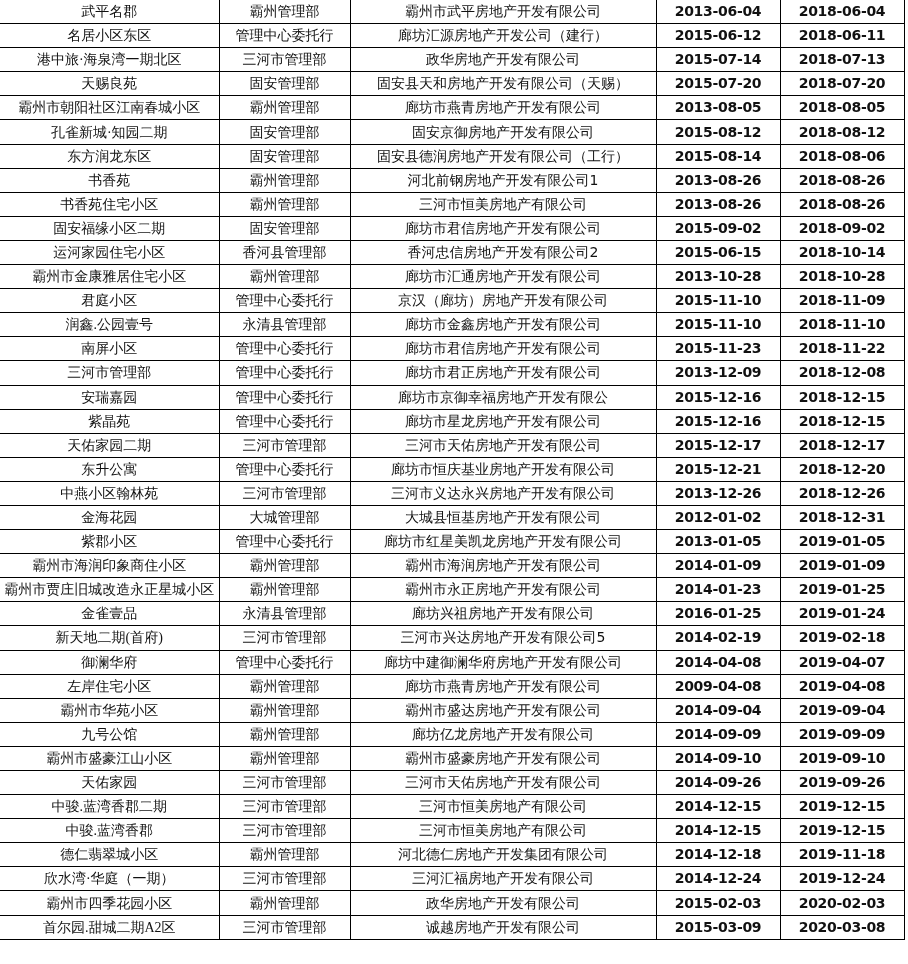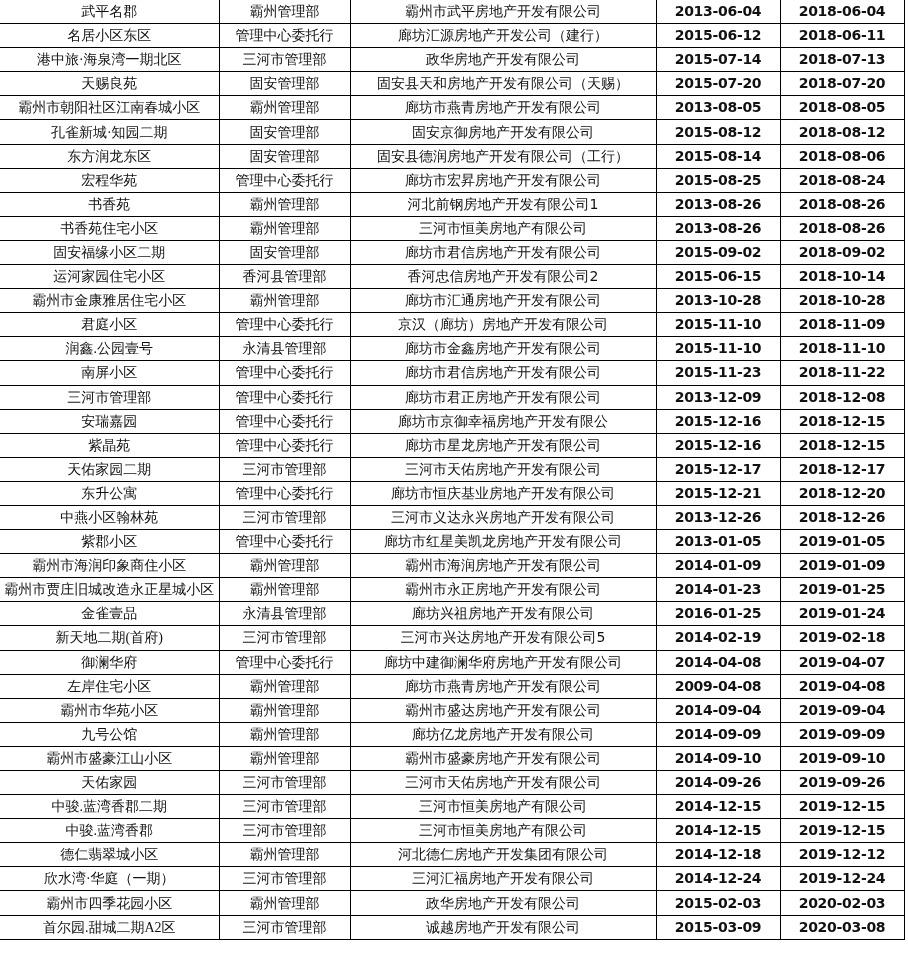--- a/index.html
+++ b/index.html
@@ -105,27 +105,20 @@
         <td class="date">2018-08-12</td>
       </tr>
       <tr>
         <td class="name">东方润龙东区</td>
         <td class="unit">固安管理部</td>
         <td class="dev">固安县德润房地产开发有限公司（工行）</td>
         <td class="date">2015-08-14</td>
         <td class="date">2018-08-06</td>
       </tr>
       <tr>
-        <td class="name">宏程华苑</td>
-        <td class="unit">管理中心委托行</td>
-        <td class="dev">廊坊市宏昇房地产开发有限公司</td>
-        <td class="date">2015-08-25</td>
-        <td class="date">2018-08-24</td>
-      </tr>
-      <tr>
         <td class="name">书香苑</td>
         <td class="unit">霸州管理部</td>
         <td class="dev">河北前钢房地产开发有限公司1</td>
         <td class="date">2013-08-26</td>
         <td class="date">2018-08-26</td>
       </tr>
       <tr>
         <td class="name">书香苑住宅小区</td>
         <td class="unit">霸州管理部</td>
         <td class="dev">三河市恒美房地产有限公司</td>
@@ -210,20 +203,27 @@
         <td class="date">2018-12-20</td>
       </tr>
       <tr>
         <td class="name">中燕小区翰林苑</td>
         <td class="unit">三河市管理部</td>
         <td class="dev">三河市义达永兴房地产开发有限公司</td>
         <td class="date">2013-12-26</td>
         <td class="date">2018-12-26</td>
       </tr>
       <tr>
+        <td class="name">金海花园</td>
+        <td class="unit">大城管理部</td>
+        <td class="dev">大城县恒基房地产开发有限公司</td>
+        <td class="date">2012-01-02</td>
+        <td class="date">2018-12-31</td>
+      </tr>
+      <tr>
         <td class="name">紫郡小区</td>
         <td class="unit">管理中心委托行</td>
         <td class="dev">廊坊市红星美凯龙房地产开发有限公司</td>
         <td class="date">2013-01-05</td>
         <td class="date">2019-01-05</td>
       </tr>
       <tr>
         <td class="name">霸州市海润印象商住小区</td>
         <td class="unit">霸州管理部</td>
         <td class="dev">霸州市海润房地产开发有限公司</td>
@@ -305,21 +305,21 @@
         <td class="unit">三河市管理部</td>
         <td class="dev">三河市恒美房地产有限公司</td>
         <td class="date">2014-12-15</td>
         <td class="date">2019-12-15</td>
       </tr>
       <tr>
         <td class="name">德仁翡翠城小区</td>
         <td class="unit">霸州管理部</td>
         <td class="dev">河北德仁房地产开发集团有限公司</td>
         <td class="date">2014-12-18</td>
-        <td class="date">2019-12-12</td>
+        <td class="date">2019-11-18</td>
       </tr>
       <tr>
         <td class="name">欣水湾·华庭（一期）</td>
         <td class="unit">三河市管理部</td>
         <td class="dev">三河汇福房地产开发有限公司</td>
         <td class="date">2014-12-24</td>
         <td class="date">2019-12-24</td>
       </tr>
       <tr>
         <td class="name">霸州市四季花园小区</td>

